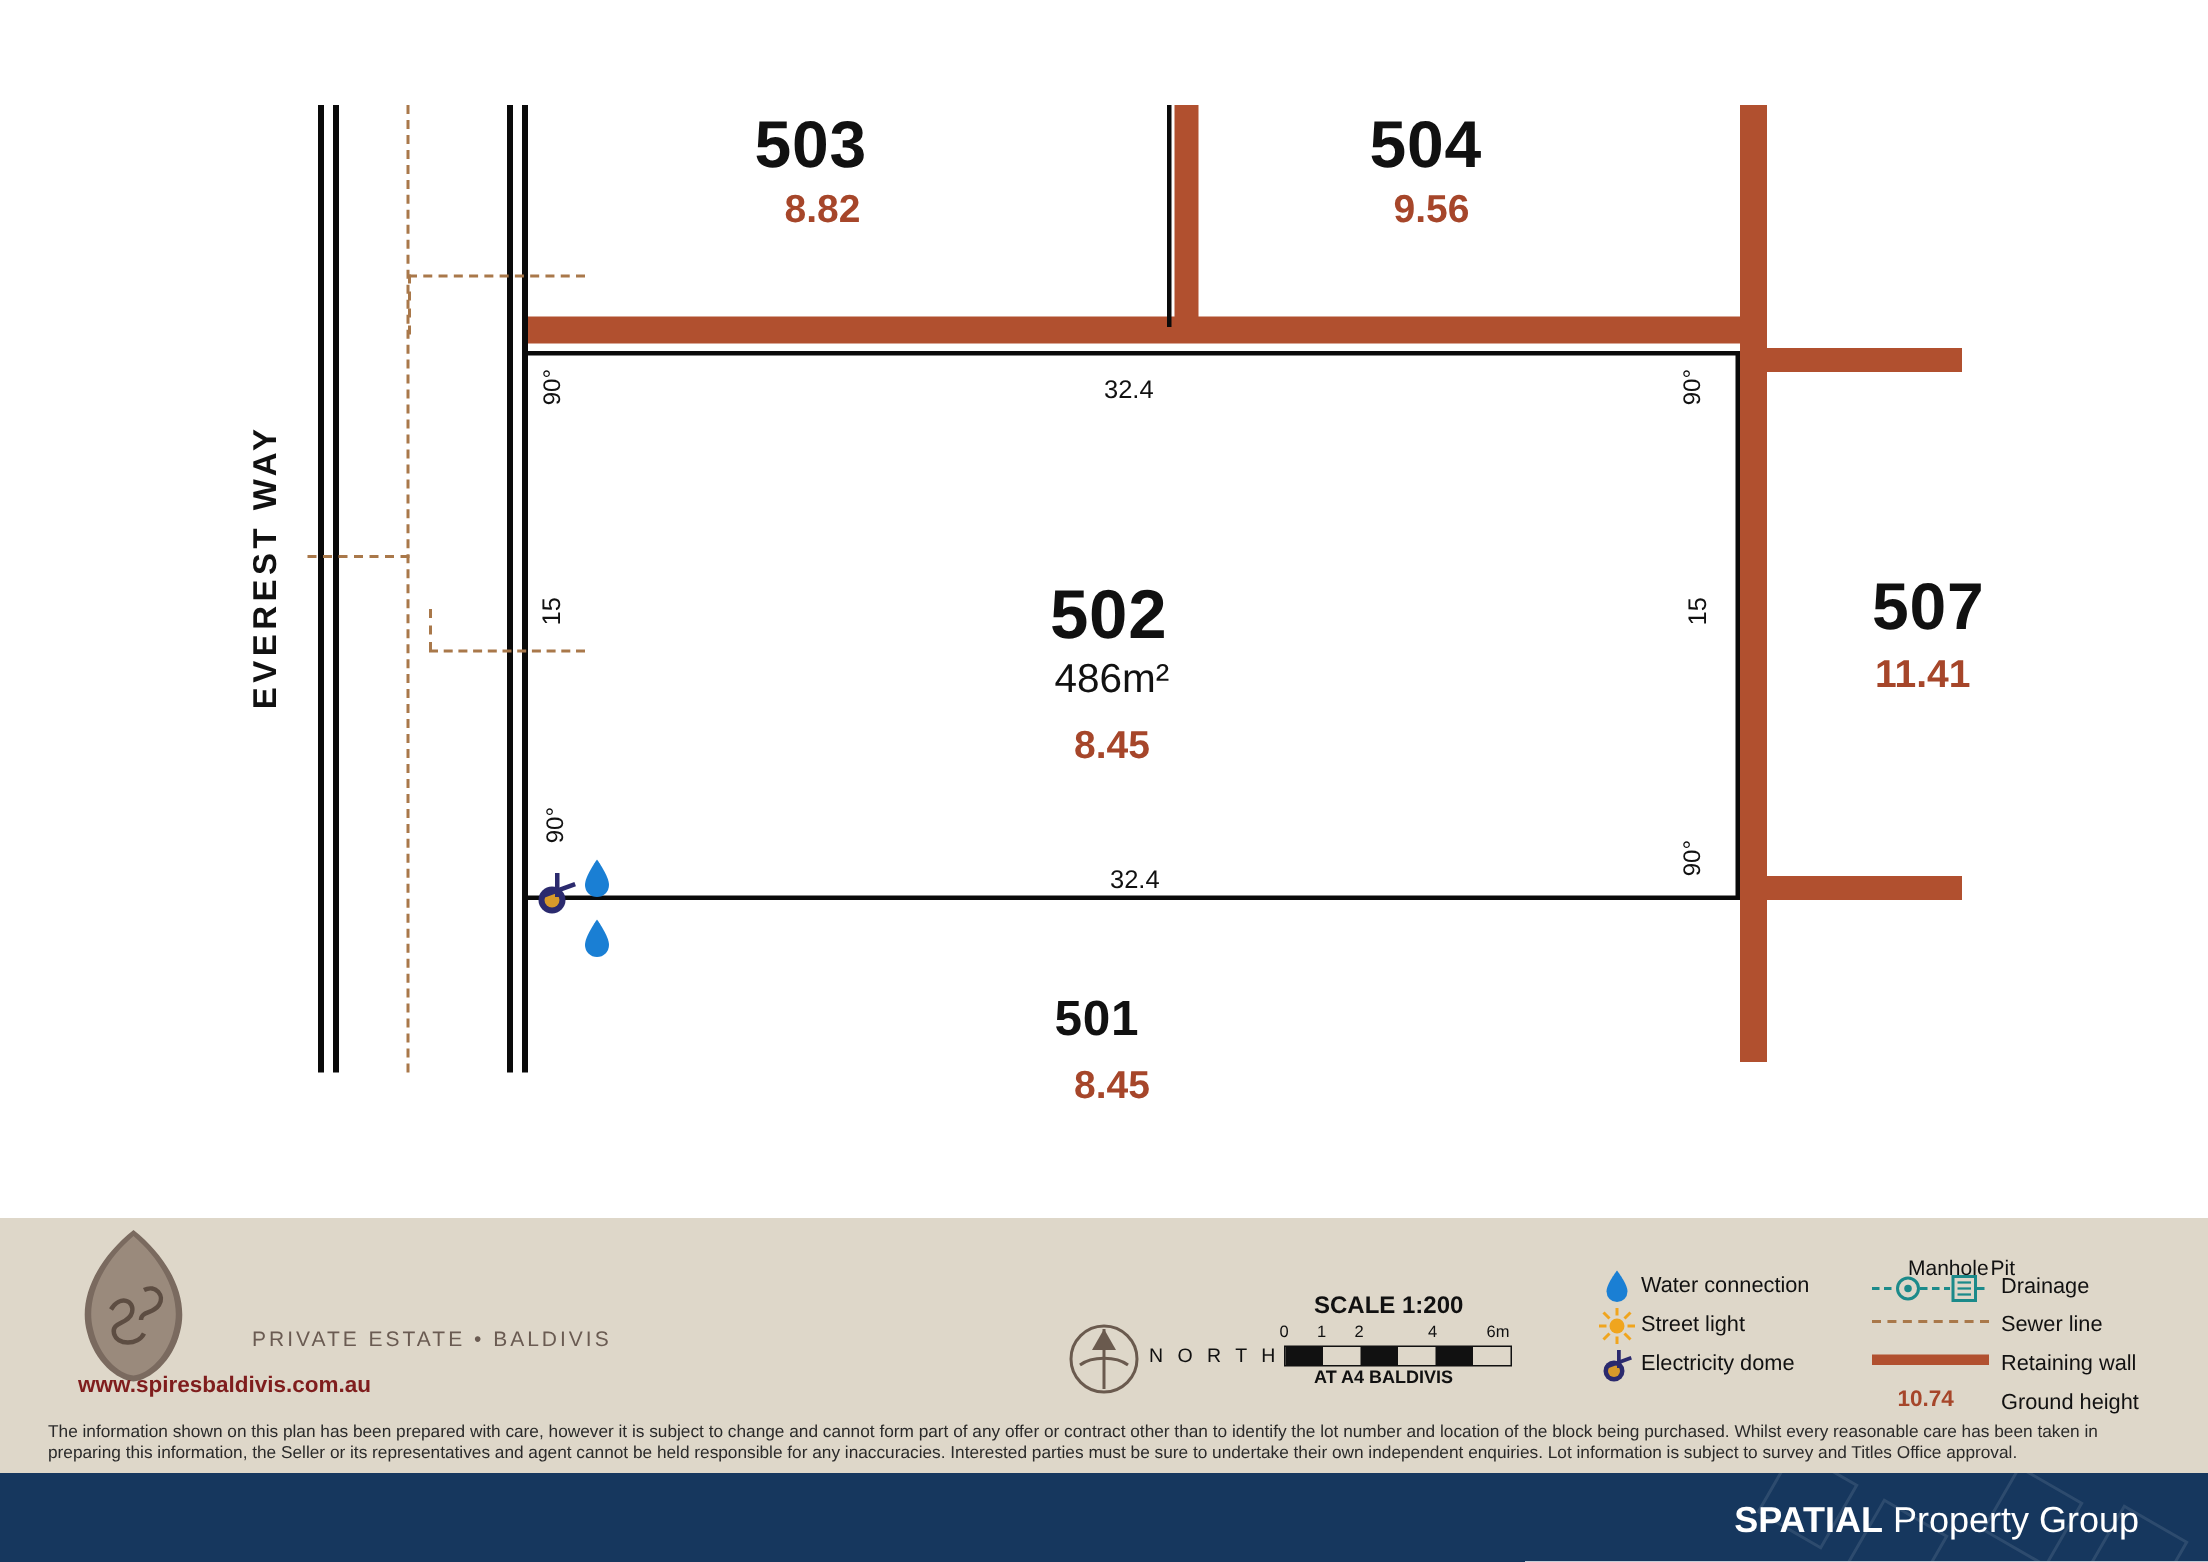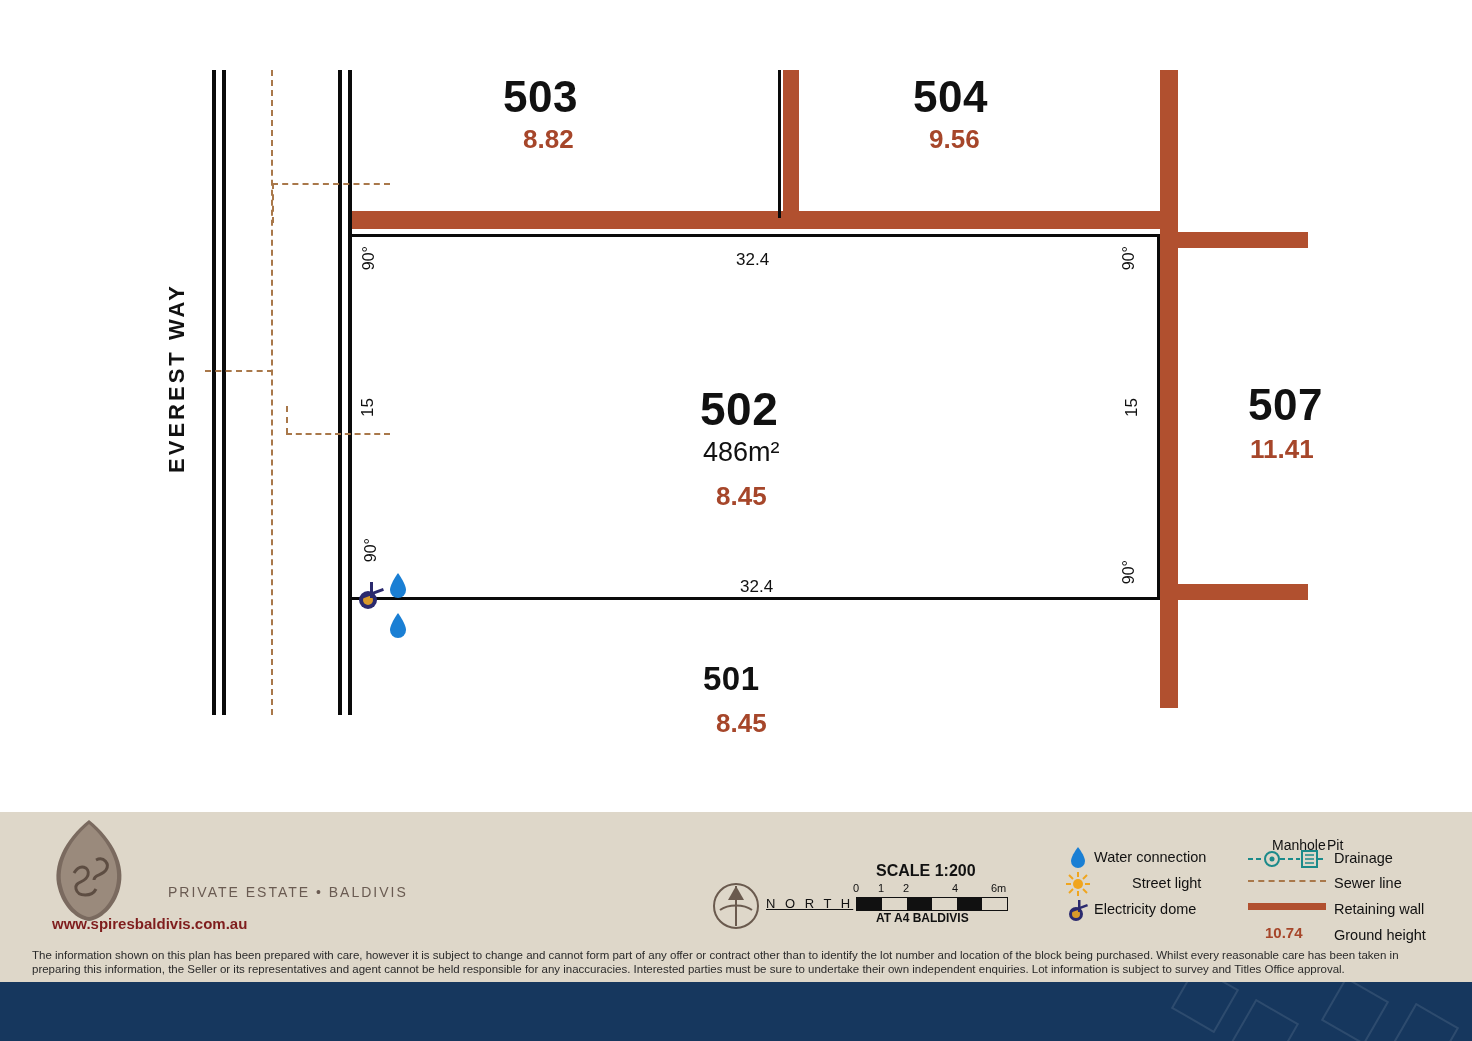--- a/index.html
+++ b/index.html
@@ -24,21 +24,21 @@
 
   
   .footer{position:absolute;left:0;top:812px;width:1472px;height:170px;background:#ded7c9;}
   .disclaimer{position:absolute;left:32px;top:948px;width:1400px;font-size:11.5px;color:#2a2a2a;line-height:1.25;}
   .site{position:absolute;left:52px;top:915px;font-size:15px;color:#7f1d1d;font-weight:bold;}
   .brandname{position:absolute;left:118px;top:838px;font-size:54px;color:#6a5b52;letter-spacing:1px;font-family:"DejaVu Sans",sans-serif;}
   .brandsub{position:absolute;left:168px;top:884px;font-size:14px;color:#6a5b52;letter-spacing:2px;}
 
   .scaletitle{position:absolute;left:876px;top:862px;font-size:16px;font-weight:bold;color:#111;}
   .scalesub{position:absolute;left:876px;top:911px;font-size:12px;font-weight:bold;color:#111;}
-  .northword{position:absolute;left:766px;top:896px;font-size:13px;letter-spacing:3px;color:#111;text-decoration:underline;}
+  .northword{position:absolute;left:766px;top:896px;font-size:13px;letter-spacing:3px;color:#111;}
 
   .legitem{position:absolute;font-size:14.5px;color:#111;}
   .legitem2{position:absolute;font-size:14.5px;color:#111;}
   .legsmall{position:absolute;font-size:14px;color:#111;padding-left:22px;}
 
   .bottombar{position:absolute;left:0;top:982px;width:1472px;height:59px;background:#16375e;overflow:hidden;}
   .spg{position:absolute;right:22px;top:1000px;font-size:24px;color:#fff;}
   .spg b{font-weight:bold;}
 
   .hex{position:absolute;border:2px solid rgba(255,255,255,0.10);}
@@ -179,21 +179,21 @@
           <line x1="12" y1="19" x2="12" y2="24"></line>
           <line x1="0" y1="12" x2="5" y2="12"></line>
           <line x1="19" y1="12" x2="24" y2="12"></line>
           <line x1="3" y1="3" x2="7" y2="7"></line>
           <line x1="17" y1="17" x2="21" y2="21"></line>
           <line x1="21" y1="3" x2="17" y2="7"></line>
           <line x1="7" y1="17" x2="3" y2="21"></line>
         </g>
     </svg>
   </div>
-  <div class="legitem" style="left:1132px;top:875px;">Street light</div>
+  <div class="legitem" style="left:1094px;top:875px;">Street light</div>
 
   <div style="position:absolute;left:1066px;top:898px;width:24px;height:24px;">
     <svg width="24" height="24" viewBox="0 0 24 24">
       <circle cx="10" cy="16" r="7" fill="#2b2a6e"></circle>
       <circle cx="10" cy="16" r="4" fill="#d89a2a"></circle>
       <rect x="4" y="9" width="18" height="2.5" fill="#2b2a6e" transform="rotate(-20 13 10)"></rect>
       <rect x="12" y="2" width="2.5" height="12" fill="#2b2a6e"></rect>
     </svg>
   </div>
   <div class="legitem" style="left:1094px;top:901px;">Electricity dome</div>
@@ -223,14 +223,17 @@
 
   <div style="position:absolute;left:1265px;top:924px;font-size:15px;font-weight:bold;color:#a6462a;">10.74</div>
   <div class="legitem2" style="left:1334px;top:927px;">Ground height</div>
 
   <div class="bottombar">
     <div class="hex" style="left:1180px;top:-8px;width:46px;height:46px;transform:rotate(30deg);"></div>
     <div class="hex" style="left:1240px;top:26px;width:46px;height:46px;transform:rotate(30deg);"></div>
     <div class="hex" style="left:1330px;top:4px;width:46px;height:46px;transform:rotate(30deg);"></div>
     <div class="hex" style="left:1400px;top:30px;width:46px;height:46px;transform:rotate(30deg);"></div>
   </div>
+  <div class="spg">
+    <b>SPATIAL</b><span> Property Group</span>
+  </div>
 
 </div>
 
 </body></html>

